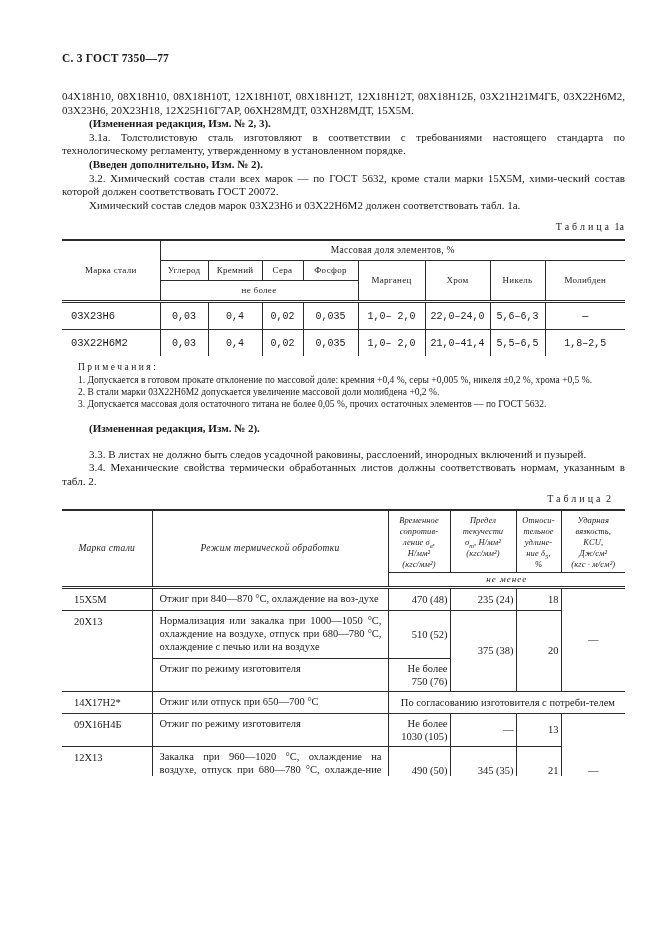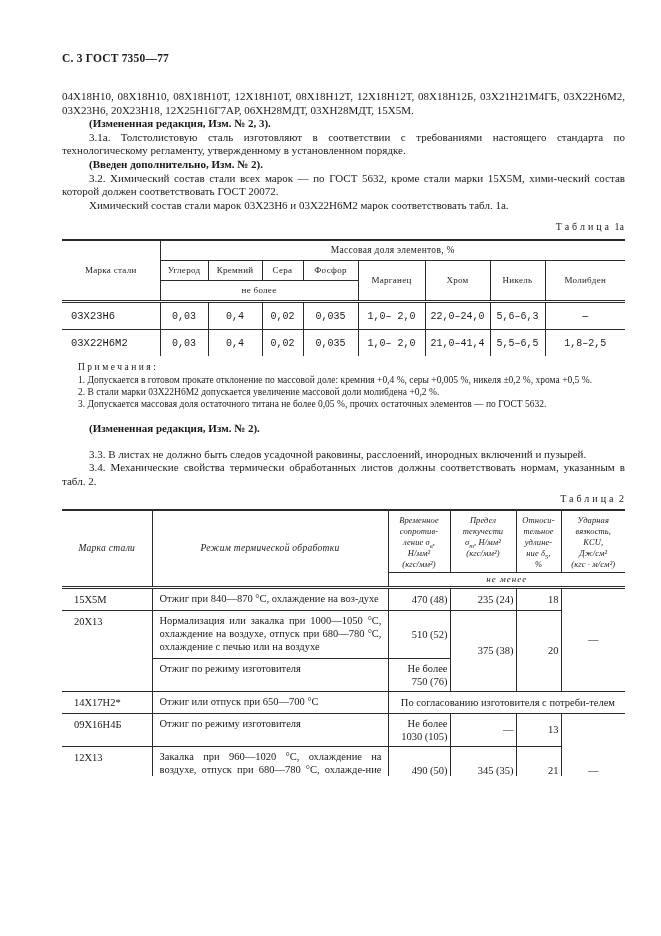--- a/index.html
+++ b/index.html
@@ -15,21 +15,21 @@
     border-radius:20px;
   }
   .pg-hdr { font-weight:bold; font-size:11.5px; margin-bottom:26px; letter-spacing:0.2px; }
   p { margin:0; font-size:11px; line-height:13.6px; text-align:justify; }
   p.ind { text-indent:27px; }
   p.b { font-weight:bold; }
   p.gap-top { margin-top:12px; }
 
   .tbl-label { text-align:right; font-size:10px; margin:9px 1px 7px 0; }
   .tbl-label .sp { letter-spacing:3px; }
-  .tbl-label2 { margin:4px 1px 5px 0; }
+  .tbl-label2 { margin:4px 14px 5px 0; }
 
   table { border-collapse:collapse; width:100%; table-layout:fixed;
           border-top:2px solid #2b2b2b; }
   th, td { font-weight:normal; padding:2px 4px; overflow:hidden; }
   .bl  { border-left:1px solid #2b2b2b; }
   .bb  { border-bottom:1px solid #2b2b2b; }
   .bbd { border-bottom:3px double #2b2b2b; }
 
   
   .t1a th { font-size:9px; letter-spacing:0.3px; text-align:center; vertical-align:middle; line-height:11px; padding:4px 2px; }
@@ -61,21 +61,21 @@
 
 <div class="page">
 
   <div class="pg-hdr">С. 3 ГОСТ 7350—77</div>
 
   <p>04Х18Н10, 08Х18Н10, 08Х18Н10Т, 12Х18Н10Т, 08Х18Н12Т, 12Х18Н12Т, 08Х18Н12Б, 03Х21Н21М4ГБ, 03Х22Н6М2, 03Х23Н6, 20Х23Н18, 12Х25Н16Г7АР, 06ХН28МДТ, 03ХН28МДТ, 15Х5М.</p>
   <p class="ind b">(Измененная редакция, Изм. № 2, 3).</p>
   <p class="ind">3.1а. Толстолистовую сталь изготовляют в соответствии с требованиями настоящего стандарта по технологическому регламенту, утвержденному в установленном порядке.</p>
   <p class="ind b">(Введен дополнительно, Изм. № 2).</p>
   <p class="ind">3.2. Химический состав стали всех марок — по ГОСТ 5632, кроме стали марки 15Х5М, хими-ческий состав которой должен соответствовать ГОСТ 20072.</p>
-  <p class="ind">Химический состав стали марок 03Х23Н6 и 03Х22Н6М2 марок соответствовать табл. 1а.</p>
+  <p class="ind">Химический состав следов марок 03Х23Н6 и 03Х22Н6М2 должен соответствовать табл. 1а.</p>
 
   <div class="tbl-label"><span class="sp">Таблица</span> <span>1а</span></div>
 
   <table class="t1a">
     <colgroup>
       <col style="width:98px">
         <col style="width:48px">
         <col style="width:54px">
         <col style="width:41px">
         <col style="width:55px">

